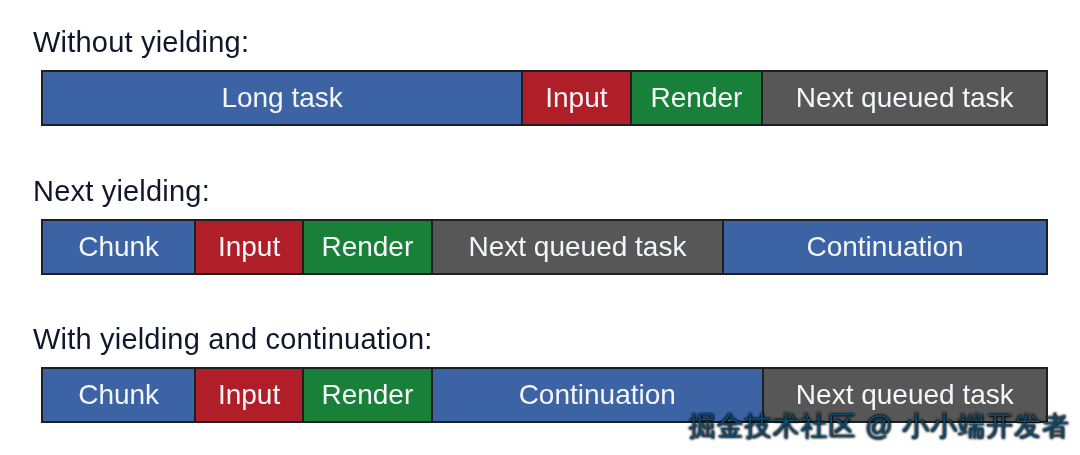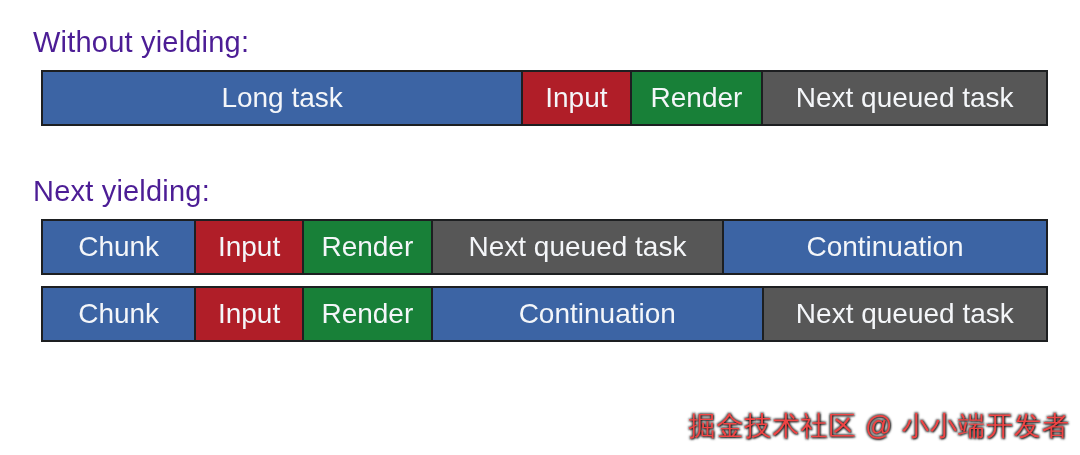--- a/index.html
+++ b/index.html
@@ -8,21 +8,21 @@
     width: 1080px;
     height: 455px;
     background: #ffffff;
     overflow: hidden;
     font-family: "Liberation Sans", sans-serif;
   }
   .content { padding: 25px 32px 0 33px; }
   .section-heading {
     font-size: 29px;
     line-height: 34px;
-    color: #4c1d95;
+    color: #0f172a;
     letter-spacing: 0.2px;
   }
   .section + .section .section-heading { margin-top: 48px; }
   .section:nth-child(3) .section-heading { margin-top: 47px; }
   .bar {
     display: flex;
     height: 56px;
     margin-top: 11px;
   }
   .seg {
@@ -36,21 +36,21 @@
     color: #f4f6f9;
     white-space: nowrap;
     overflow: hidden;
   }
   .seg:first-child { margin-left: 8px; }
   .watermark {
     position: absolute;
     top: 408px;
     right: 10px;
     font-size: 27px;
-    color: #ef4444;
+    color: #0c4a6e;
     letter-spacing: 1px;
     text-shadow:
       1px 1px 2px rgba(0,0,0,0.85),
       -1px -1px 2px rgba(0,0,0,0.45),
       1px -1px 2px rgba(0,0,0,0.45),
       -1px 1px 2px rgba(0,0,0,0.45);
     pointer-events: none;
   }
 </style>
 </head>
@@ -92,20 +92,21 @@
         <div class="seg" style="width: 28.9%; background: rgb(87, 87, 87); border-color: rgb(29, 31, 33); color: rgb(244, 246, 249);">
             <span>Next queued task</span>
           </div>
         <div class="seg" style="width: 32.1%; background: rgb(60, 100, 164); border-color: rgb(29, 31, 33); color: rgb(244, 246, 249);">
             <span>Continuation</span>
           </div>
       </div>
     </div>
 
     <div class="section">
+      <div class="section-heading">With yielding and continuation:</div>
       <div class="bar">
         <div class="seg" style="width: 15.3%; background: rgb(60, 100, 164); border-color: rgb(29, 31, 33); color: rgb(244, 246, 249);">
             <span>Chunk</span>
           </div>
         <div class="seg" style="width: 10.8%; background: rgb(176, 30, 40); border-color: rgb(29, 31, 33); color: rgb(244, 246, 249);">
             <span>Input</span>
           </div>
         <div class="seg" style="width: 12.9%; background: rgb(24, 128, 56); border-color: rgb(29, 31, 33); color: rgb(244, 246, 249);">
             <span>Render</span>
           </div>

